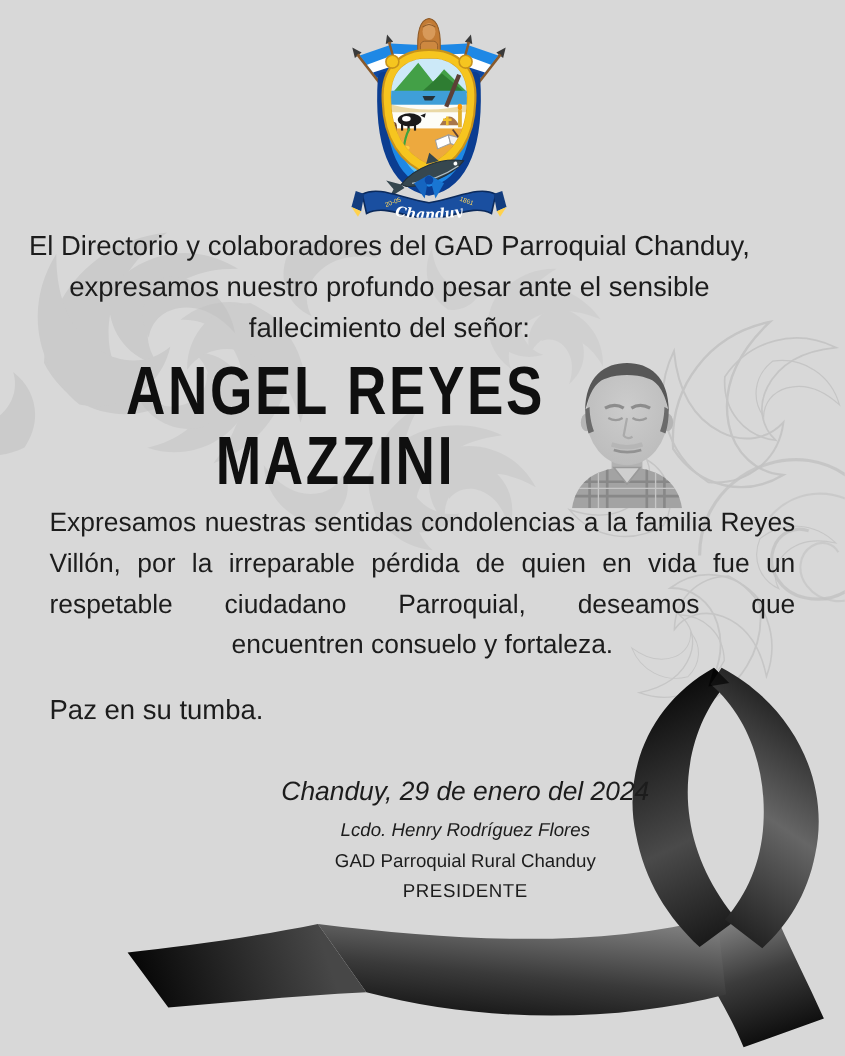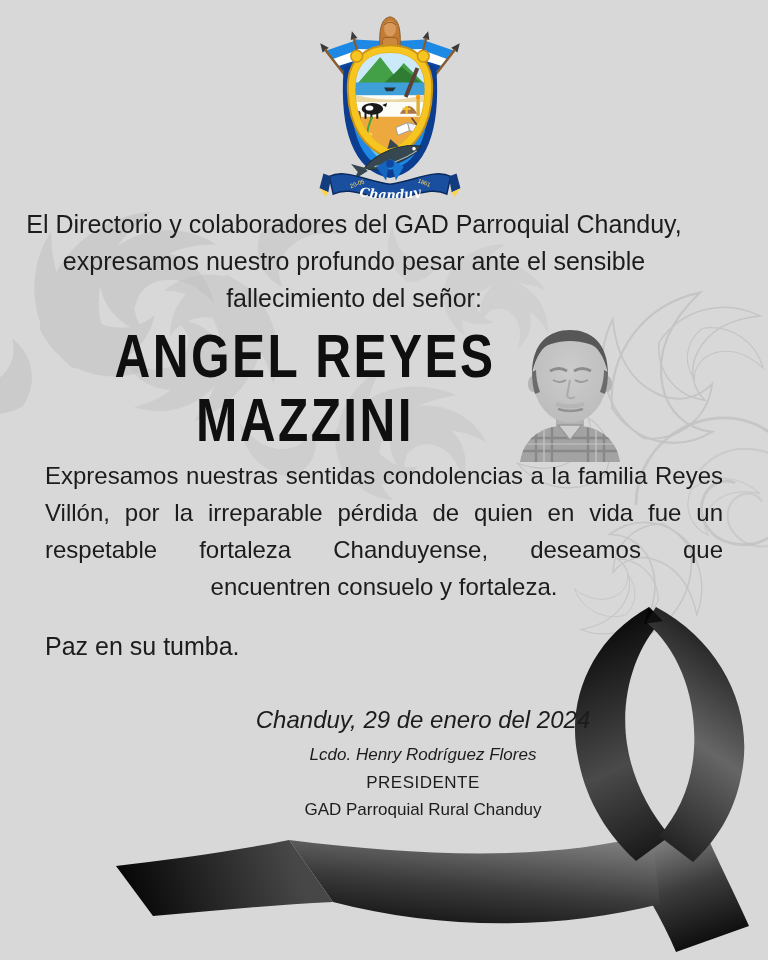--- a/index.html
+++ b/index.html
@@ -249,25 +249,25 @@
 </div>
 
 <div id="name-block" class="abs txt">
   <div>ANGEL REYES</div>
   <div>MAZZINI</div>
 </div>
 
 <div id="body-par" class="abs txt">
   <div class="just">Expresamos nuestras sentidas condolencias a la familia Reyes</div>
   <div class="just">Villón, por la irreparable pérdida de quien en vida fue un</div>
-  <div class="just">respetable fortaleza Chanduyense, deseamos que</div>
+  <div class="just">respetable ciudadano Parroquial, deseamos que</div>
   <div class="last">encuentren consuelo y fortaleza.</div>
 </div>
 
 <div id="closing" class="abs txt">Paz en su tumba.</div>
 
 <div id="dateline" class="abs txt">Chanduy, 29 de enero del 2024</div>
 
 <div id="signature" class="abs txt">
   <div id="sig-name">Lcdo. Henry Rodríguez Flores</div>
+  <div id="sig-org">GAD Parroquial Rural Chanduy</div>
   <div id="sig-title">PRESIDENTE</div>
-  <div id="sig-org">GAD Parroquial Rural Chanduy</div>
 </div>
 
 </body></html>

